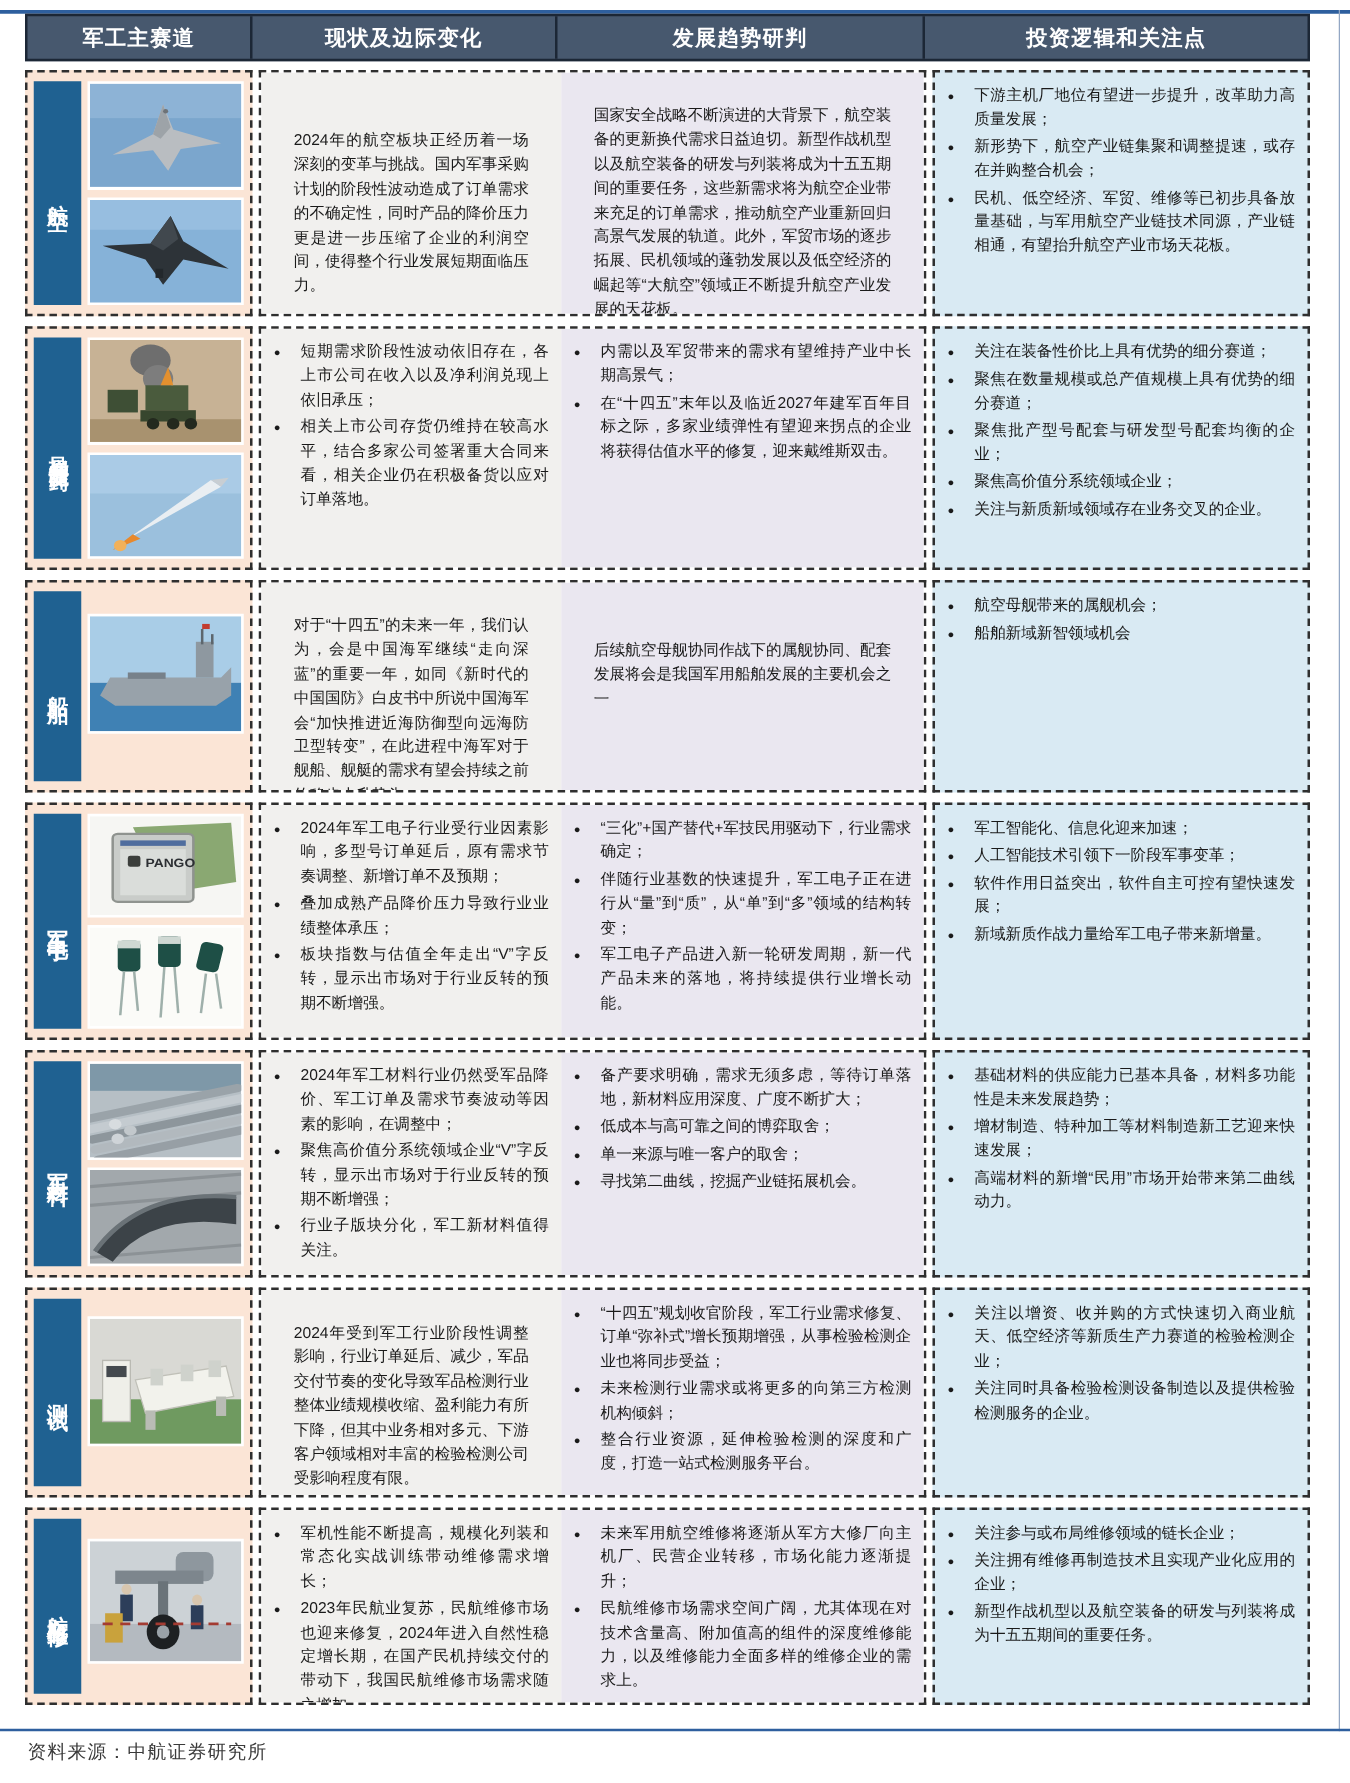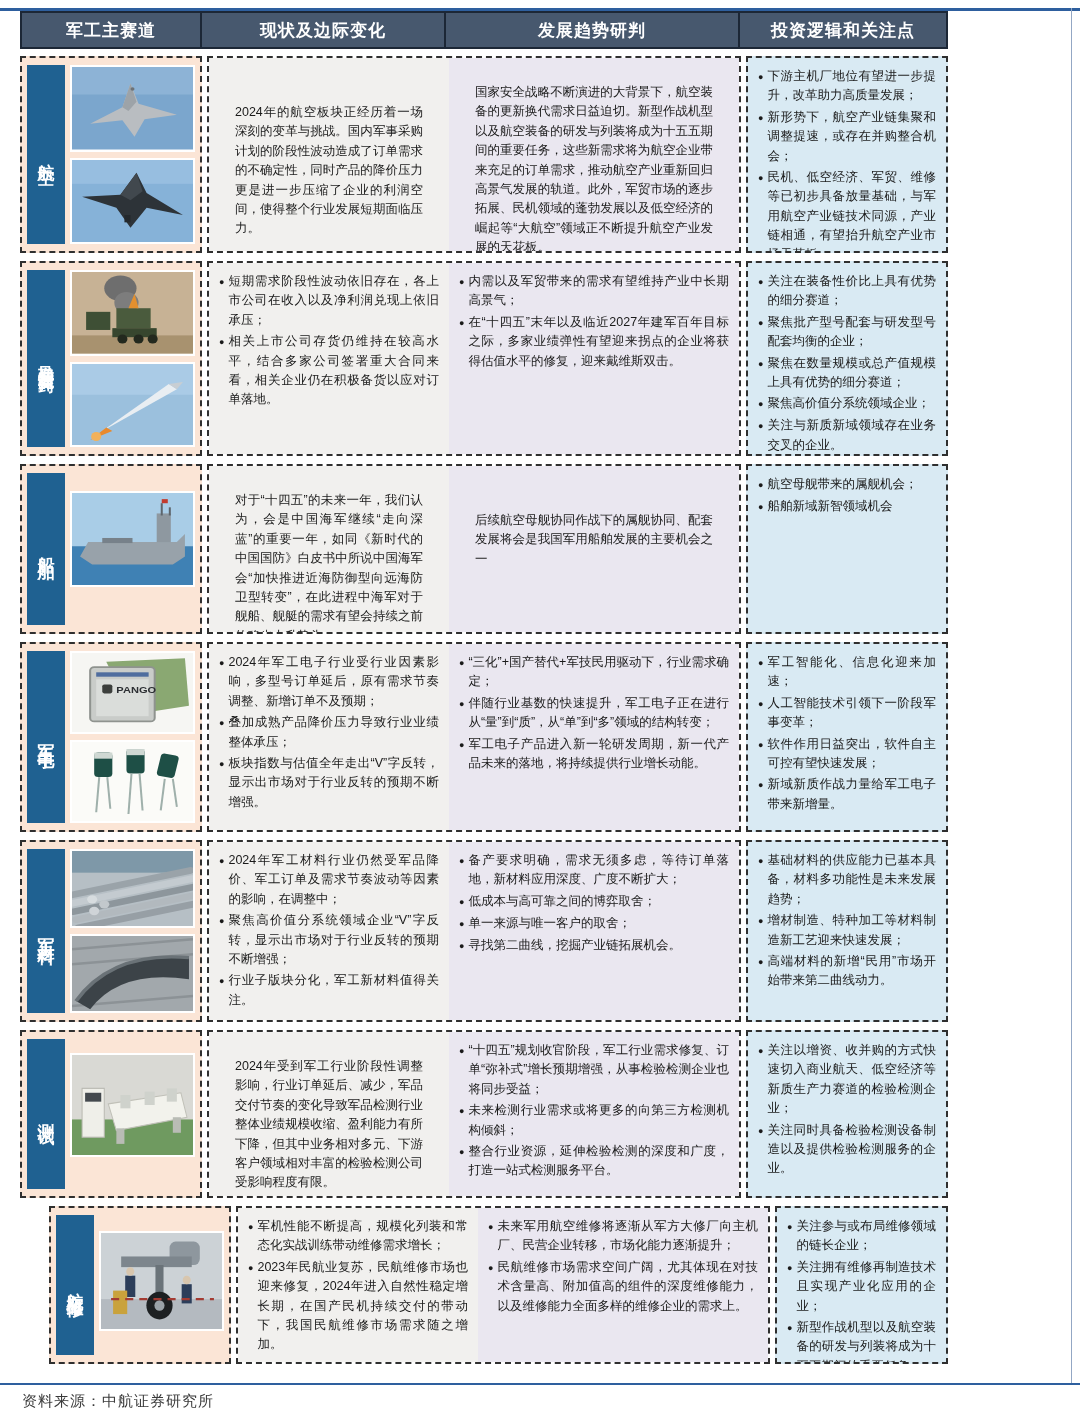--- a/index.html
+++ b/index.html
@@ -1,46 +1,46 @@
 <!DOCTYPE html>
 <html><head>
 <meta charset="utf-8">
 <style>
   html,body{margin:0;padding:0;background:#ffffff;}
   body{width:1080px;height:1426px;position:relative;font-family:"Liberation Sans",sans-serif;color:#1a1a1a;}
   *{box-sizing:border-box;}
   .top-rule{position:absolute;top:8px;left:0;width:1080px;height:3px;background:#2e5f9e;}
   .right-rule{position:absolute;top:8px;left:1071px;width:1px;height:1377px;background:#93a7c4;}
   .bottom-rule{position:absolute;top:1383px;left:0;width:1080px;height:2px;background:#2e5f9e;}
-  .tablewrap{position:absolute;left:20px;top:11px;width:928px;}
+  .tablewrap{position:absolute;left:20px;top:11px;width:1028px;}
   .hdr{display:flex;height:38px;border:2px solid #1c2736;background:#47586e;}
   .hdr .hcell{display:flex;align-items:center;justify-content:center;color:#ffffff;font-weight:bold;font-size:17px;border-right:2px solid #1c2736;letter-spacing:1px;}
   .hdr .hcell:last-child{border-right:none;}
   .h1{width:180px;}.h2{width:244px;}.h3{width:294px;}.h4{flex:1;}
   .rows{margin-top:7px;display:flex;flex-direction:column;gap:8px;}
   .row{display:flex;gap:5px;}
   .cellA{width:182px;background:#fbe5d6;border:2px dashed #2f2f2f;display:flex;padding:7px 5px;gap:5px;}
   .tracklabel{width:38px;background:#1f6191;color:#ffffff;font-weight:bold;font-size:17px;display:flex;align-items:center;justify-content:center;writing-mode:vertical-rl;text-orientation:upright;letter-spacing:5px;line-height:1;}
   .photos{flex:1;display:flex;flex-direction:column;gap:6px;min-width:0;}
   .photo{flex:1;min-height:0;background:#fff;padding:2px;}
   .photo svg{display:block;width:100%;height:100%;}
   .cellB{width:534px;border:2px dashed #2f2f2f;display:flex;overflow:hidden;}
   .sub{overflow:hidden;padding:9px 10px 6px 10px;font-size:12.5px;line-height:1.55;}
   .sub.status{width:240px;background:#f1f0ee;}
   .sub.trend{width:290px;background:#eae7f0;}
   .cellC{flex:1;background:#d9eaf3;border:2px dashed #2f2f2f;overflow:hidden;padding:9px 10px 6px 10px;font-size:12.5px;line-height:1.55;}
   p.para{margin:16px;text-align:justify;}
   .pad-top{padding-top:20px;}
   ul.blist{margin:0;padding:0;list-style:none;}
-  ul.blist li{display:flex;gap:4px;margin-bottom:2px;}
+  ul.blist li{display:flex;gap:16px;margin-bottom:2px;}
   .blt{flex:0 0 auto;}
   .blt::before{content:"●";font-size:9px;line-height:19px;}
   .btxt{flex:1;text-align:justify;}
   .source{position:absolute;left:22px;top:1392px;font-size:15px;color:#3a3a3a;letter-spacing:1px;}
-  .r1{height:197px;}.r2{height:195px;}.r3{height:170px;}.r4{height:190px;}.r5{height:182px;}.r6{height:168px;}.r7{height:158px;margin-left:29px;}
+  .r1{height:197px;}.r2{height:195px;}.r3{height:170px;}.r4{height:190px;}.r5{height:182px;}.r6{height:168px;}.r7{height:158px;}
 </style>
 </head>
 <body>
 
 <div class="top-rule"></div>
 <div class="right-rule"></div>
 <div class="bottom-rule"></div>
 
 <div class="tablewrap">
 
@@ -161,25 +161,25 @@
         </div>
       </div>
       <div class="cellC">
         <ul class="blist">
           <li>
               <span class="blt"></span>
               <span class="btxt">关注在装备性价比上具有优势的细分赛道；</span>
             </li>
           <li>
               <span class="blt"></span>
+              <span class="btxt">聚焦在数量规模或总产值规模上具有优势的细分赛道；</span>
+            </li>
+          <li>
+              <span class="blt"></span>
               <span class="btxt">聚焦批产型号配套与研发型号配套均衡的企业；</span>
-            </li>
-          <li>
-              <span class="blt"></span>
-              <span class="btxt">聚焦在数量规模或总产值规模上具有优势的细分赛道；</span>
             </li>
           <li>
               <span class="blt"></span>
               <span class="btxt">聚焦高价值分系统领域企业；</span>
             </li>
           <li>
               <span class="blt"></span>
               <span class="btxt">关注与新质新域领域存在业务交叉的企业。</span>
             </li>
         </ul>

